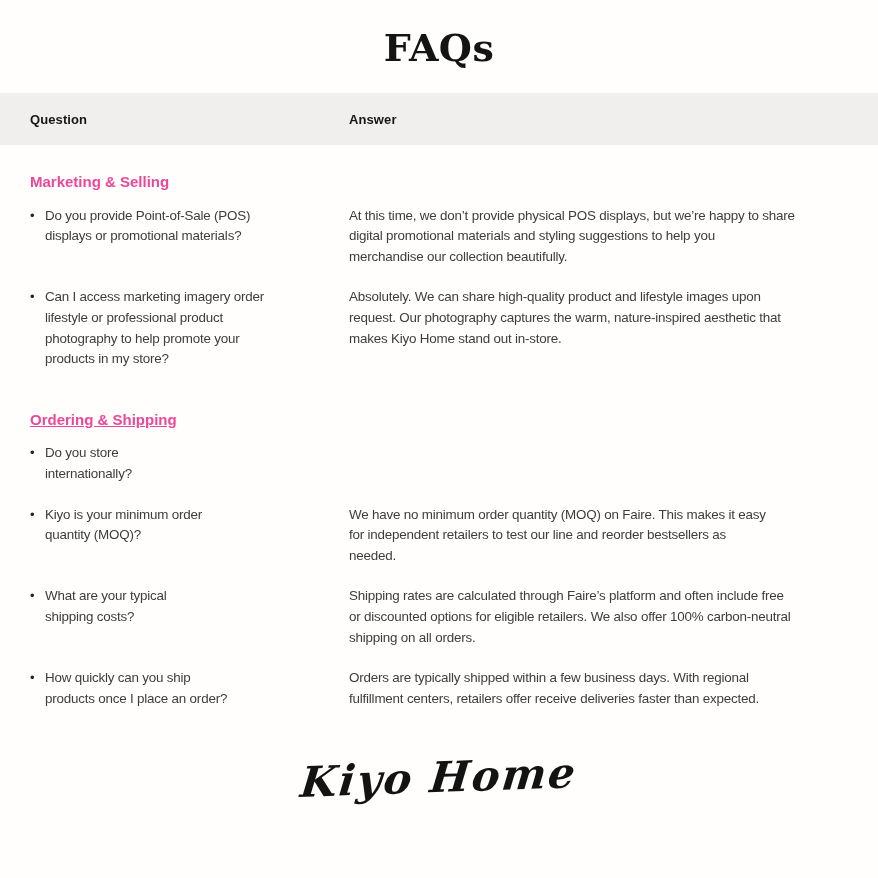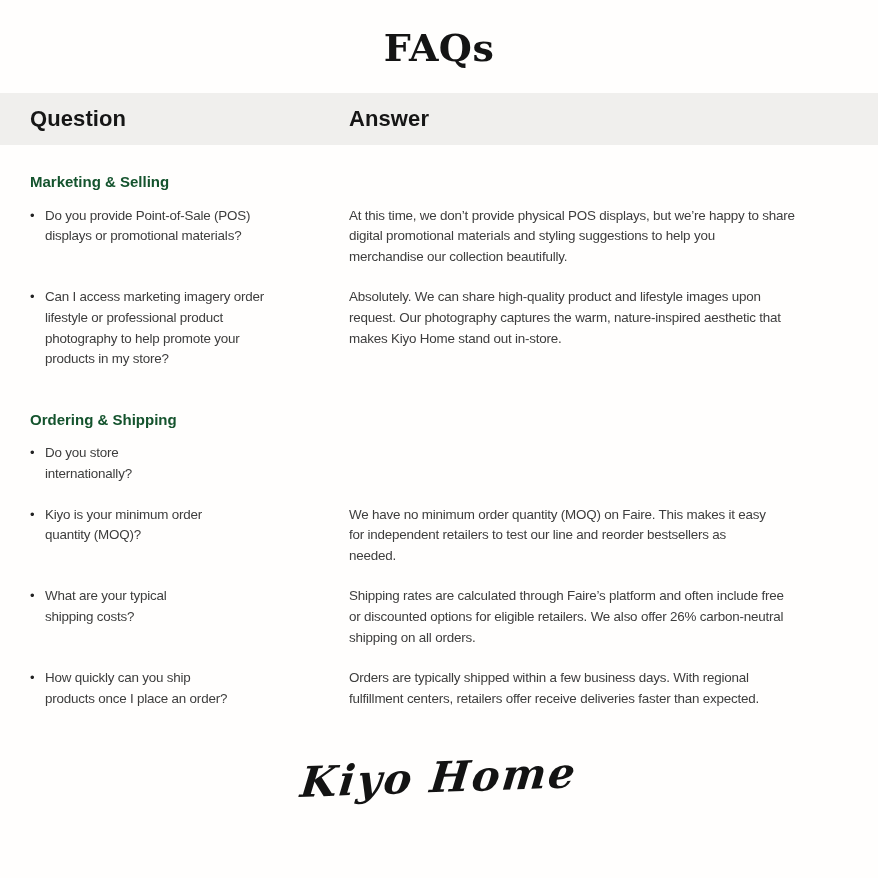--- a/index.html
+++ b/index.html
@@ -24,32 +24,32 @@
   .band{
     margin-top:21px;
     background:#f0efed;
     height:52px;
     display:flex;align-items:center;
   }
   .band-inner{
     display:grid;grid-template-columns:319px 1fr;
     width:100%;
     padding:0 6px 0 30px;
-    font-weight:700;font-size:22px;color:#161616;
+    font-weight:700;font-size:13px;color:#161616;
     letter-spacing:0.1px;
   }
   .content{
     padding:0 4px 0 30px;
     font-size:13.4px;line-height:20.6px;letter-spacing:-0.2px;
   }
   .section-heading{
     margin:27px 0 13px;
-    font-size:15px;font-weight:700;color:#14532d;letter-spacing:0;
+    font-size:15px;font-weight:700;color:#ec4899;letter-spacing:0;
   }
-  .section-heading.second{margin-top:40px;}
+  .section-heading.second{margin-top:40px;text-decoration:underline;}
   .qa-row{
     display:grid;grid-template-columns:319px 1fr;
     margin-bottom:20px;
     align-items:start;
   }
   .q{display:flex;}
   .bullet{
     flex:none;width:15px;
     color:#222;
     font-size:13px;line-height:20.6px;
@@ -131,21 +131,21 @@
 needed.</div>
     </div>
 
     <div class="qa-row">
       <div class="q">
         <span class="bullet">•</span>
         <span class="q-text">What are your typical
 shipping costs?</span>
       </div>
       <div class="a">Shipping rates are calculated through Faire’s platform and often include free
-or discounted options for eligible retailers. We also offer 26% carbon-neutral
+or discounted options for eligible retailers. We also offer 100% carbon-neutral
 shipping on all orders.</div>
     </div>
 
     <div class="qa-row">
       <div class="q">
         <span class="bullet">•</span>
         <span class="q-text">How quickly can you ship
 products once I place an order?</span>
       </div>
       <div class="a">Orders are typically shipped within a few business days. With regional

